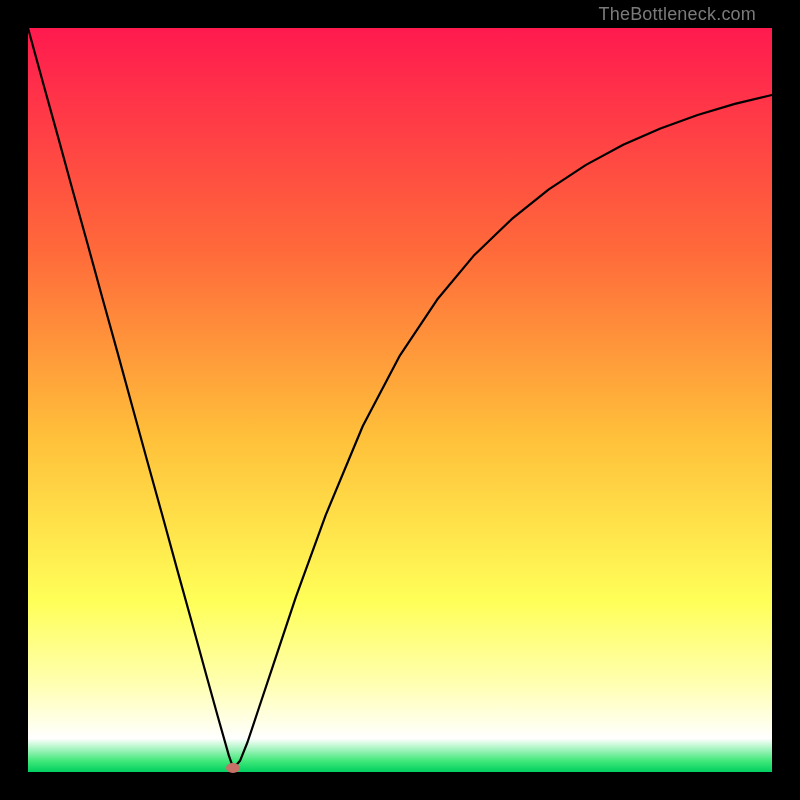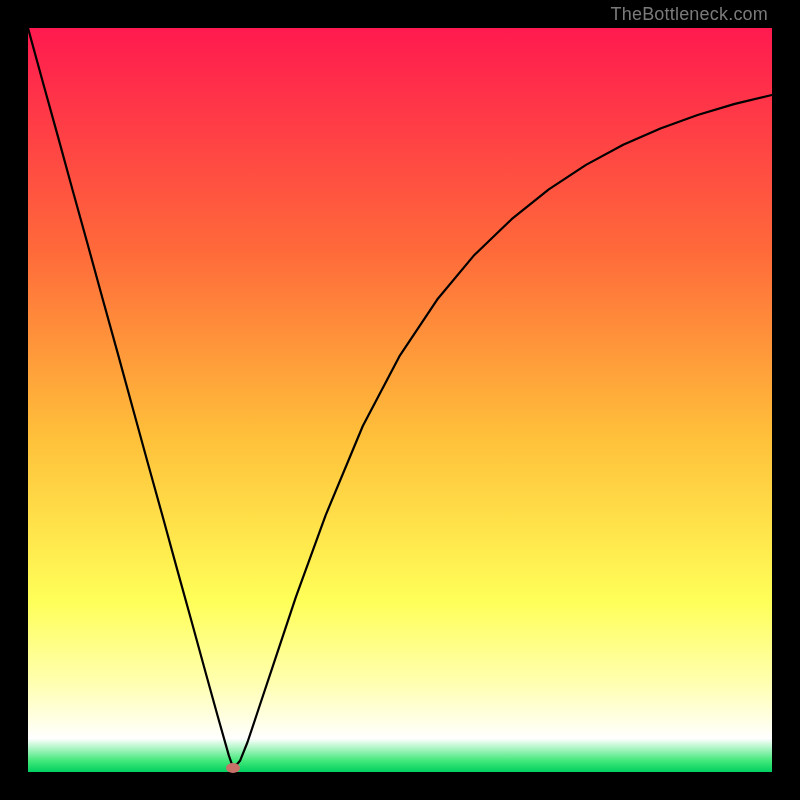--- a/index.html
+++ b/index.html
@@ -21,21 +21,21 @@
   .plot-area {
     position: absolute;
     left: 0;
     top: 0;
     width: 744px;
     height: 744px;
   }
   .watermark {
     position: absolute;
     top: 4px;
-    right: 32px;
+    right: 44px;
     font-family: Arial, Helvetica, sans-serif;
     font-size: 18px;
     color: #7a7a7a;
     font-weight: 500;
     letter-spacing: 0.2px;
   }
   .marker {
     position: absolute;
     width: 14px;
     height: 10px;

